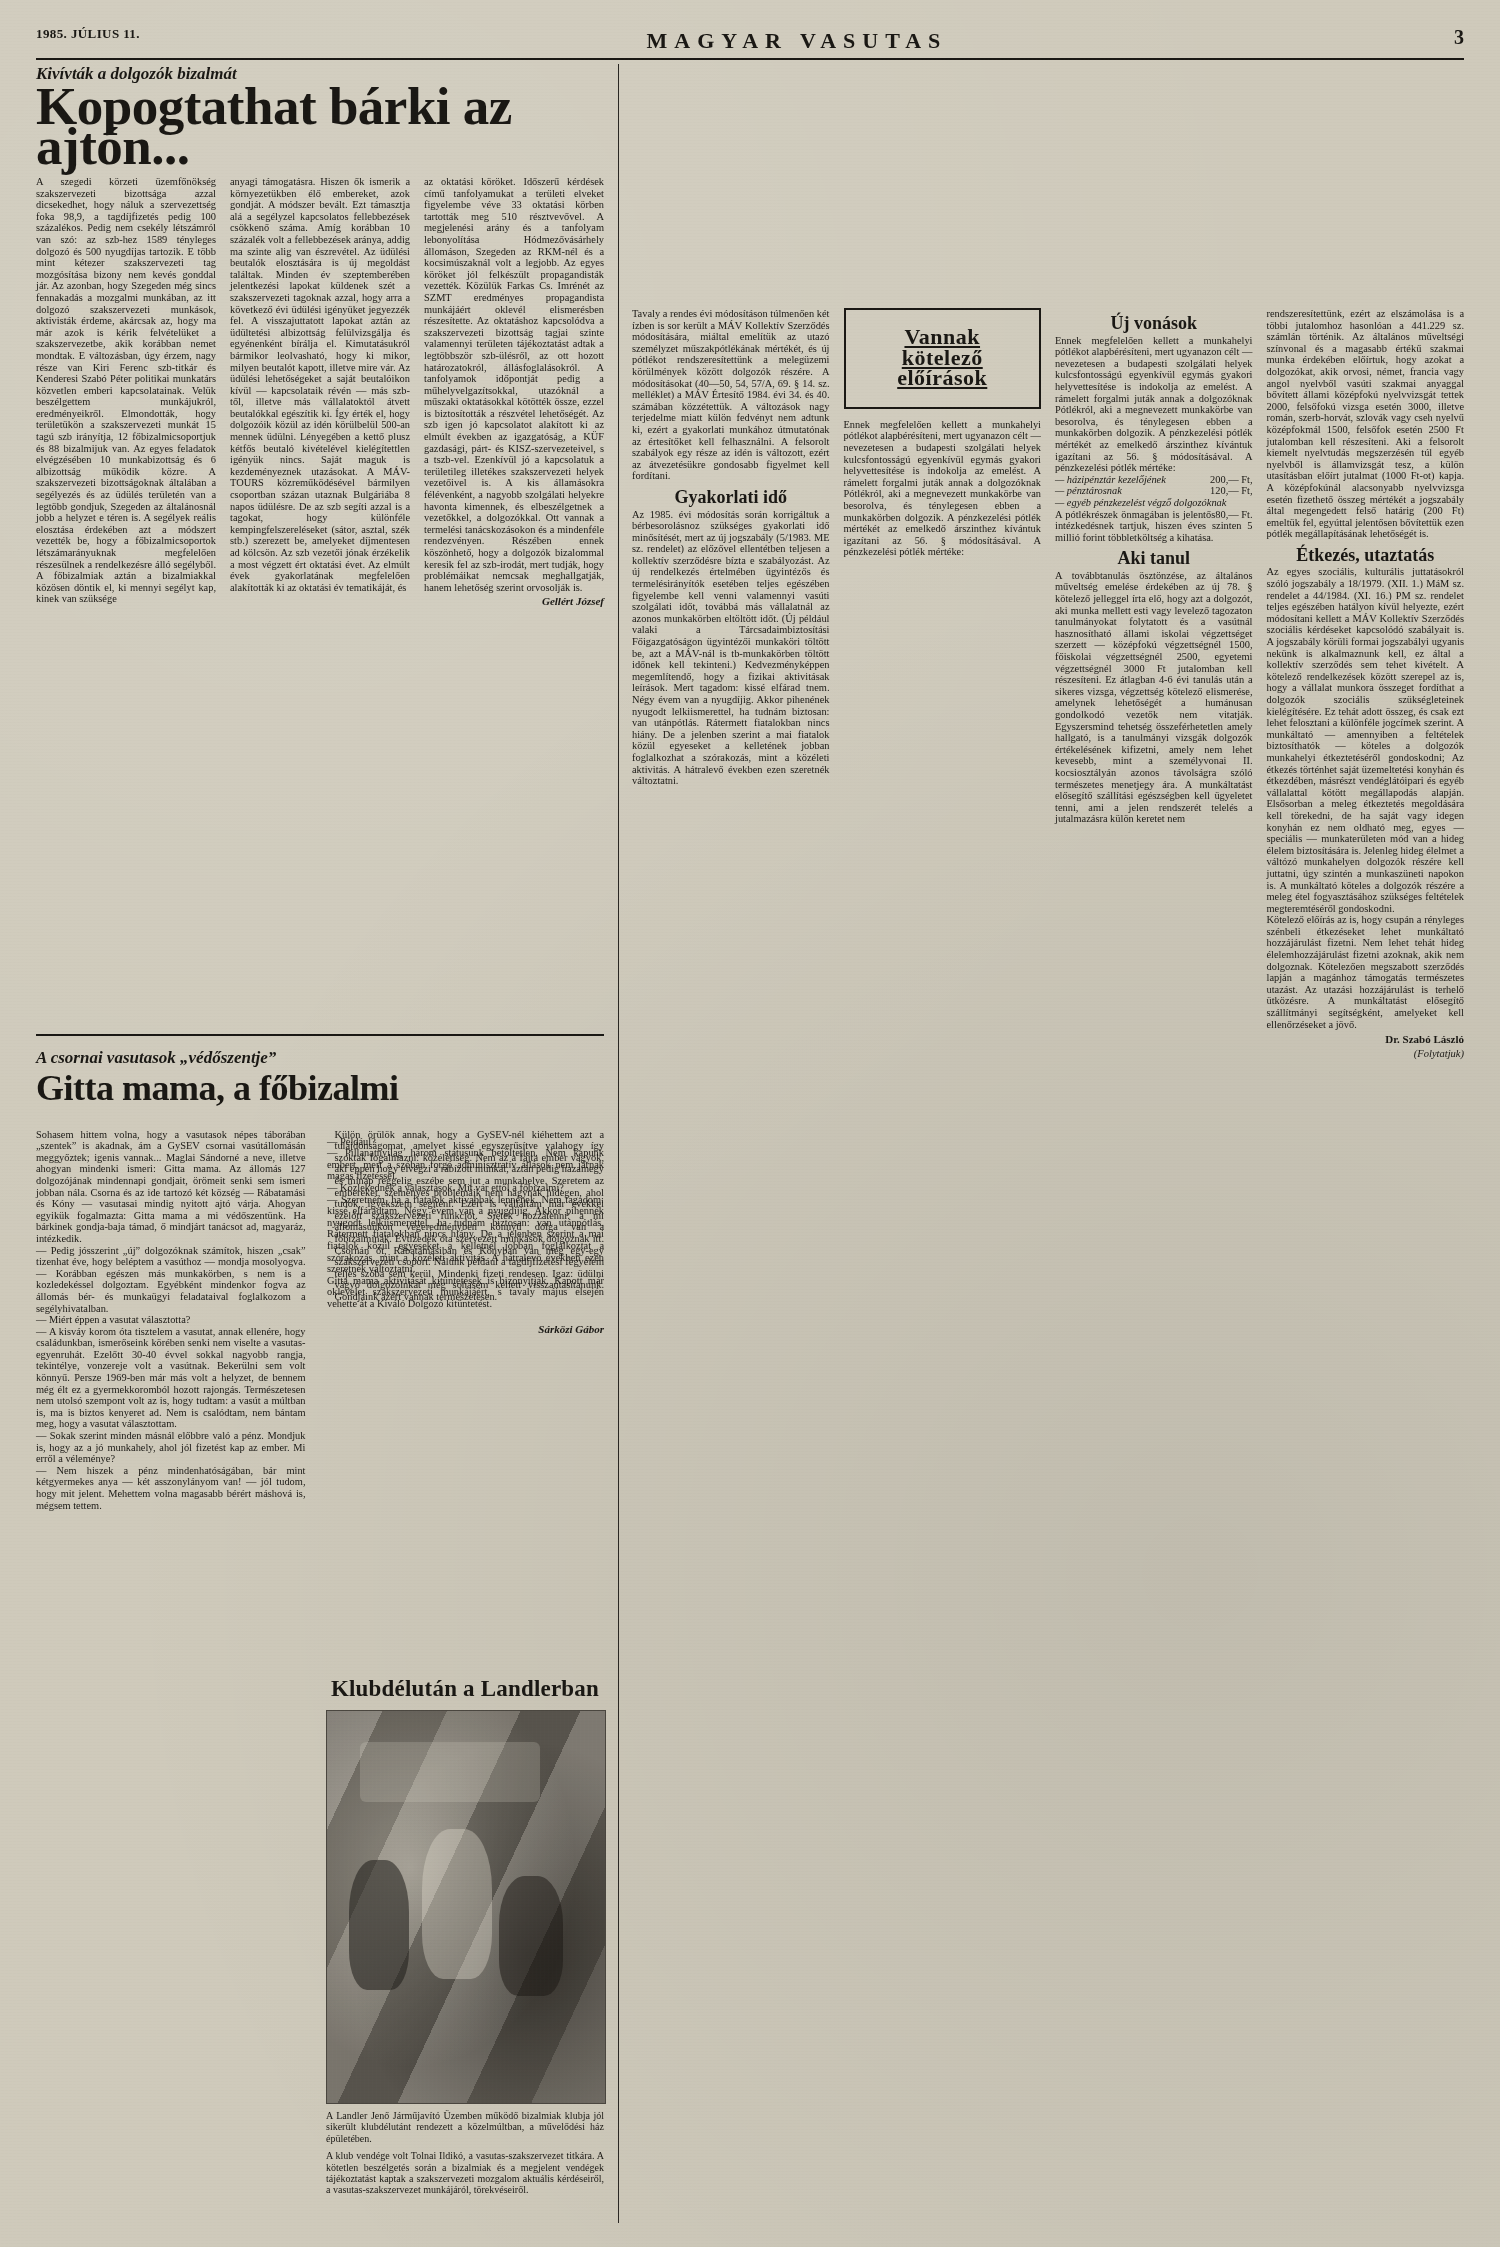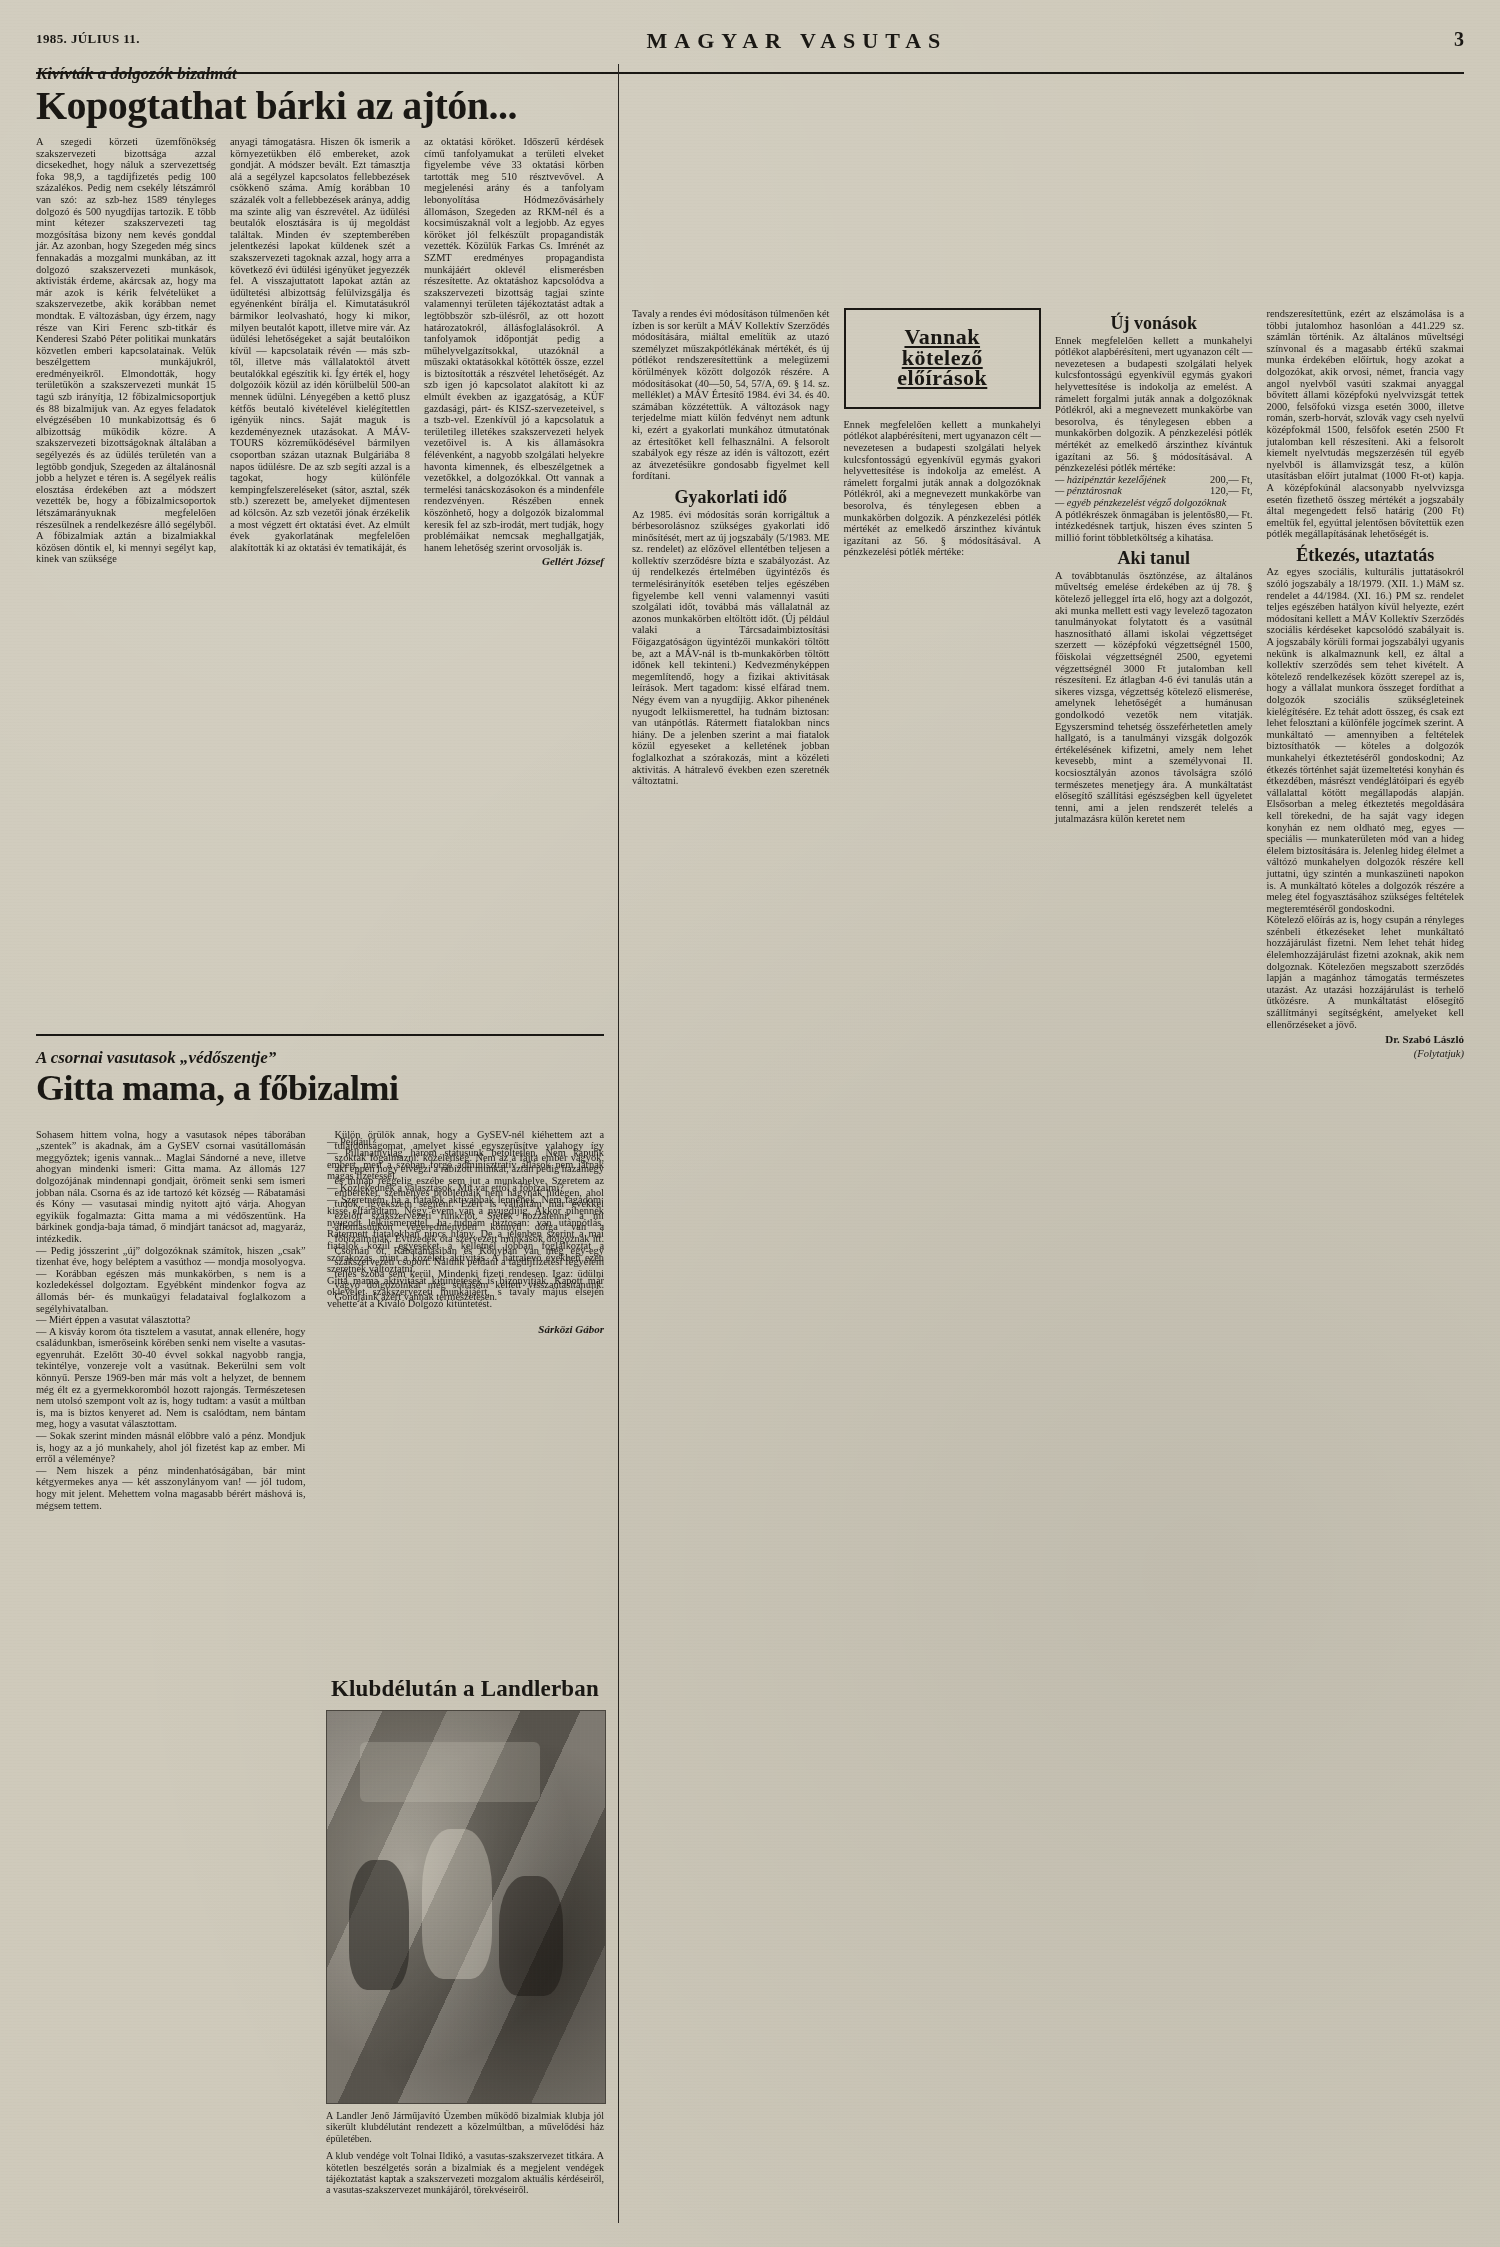--- a/index.html
+++ b/index.html
@@ -13,44 +13,44 @@
       radial-gradient(circle at 80% 70%, rgba(0,0,0,0.07), rgba(0,0,0,0) 55%);
     overflow:hidden;
     box-sizing:border-box;
     color:#1a1814;
   }
   .inner{
     position:absolute;left:36px;top:26px;right:36px;bottom:24px;
   }
   
   .masthead{
-    display:flex;align-items:center;justify-content:space-between;
+    display:flex;align-items:flex-start;justify-content:space-between;
     border-bottom:2px solid #1a1814;
-    padding-bottom:20px;
+    padding-bottom:6px;
     font-family:"Liberation Serif", serif;
   }
   .mast-date{font-size:13px;font-weight:bold;letter-spacing:.4px;}
   .mast-title{
     font-size:22px;letter-spacing:7px;font-weight:bold;
     transform:translateY(2px);
   }
   .mast-page{font-size:20px;font-weight:bold;}
   
   .rule-v{position:absolute;top:0;bottom:0;width:1px;background:#2a2723;}
   .col-body{
     font-size:10.4px;line-height:11.6px;text-align:justify;
     hyphens:auto;-webkit-hyphens:auto;
   }
   .col-body p{margin:0 0 0 0;text-indent:9px;}
   .col-body p.noind{text-indent:0;}
   .col-body em{font-style:italic;}
   .kicker{font-style:italic;font-weight:bold;font-size:17px;margin:0 0 2px 0;}
   h1.headline{
     font-family:"Liberation Serif", serif;
-    font-weight:bold;font-size:40px;line-height:40px;margin:2px 0 10px 0;
+    font-weight:bold;font-size:53px;line-height:40px;margin:2px 0 10px 0;
     letter-spacing:-.5px;
   }
   h1.headline.small{font-size:36px;line-height:37px;}
   .sig{text-align:right;font-style:italic;font-weight:bold;font-size:11px;margin-top:3px;}
   
   .artA{position:absolute;left:0;top:38px;width:568px;}
   .artA .cols{display:flex;gap:14px;margin-top:4px;}
   .artA .cols>div{width:180px;}
   
   .artB{position:absolute;left:596px;top:40px;right:0;}

